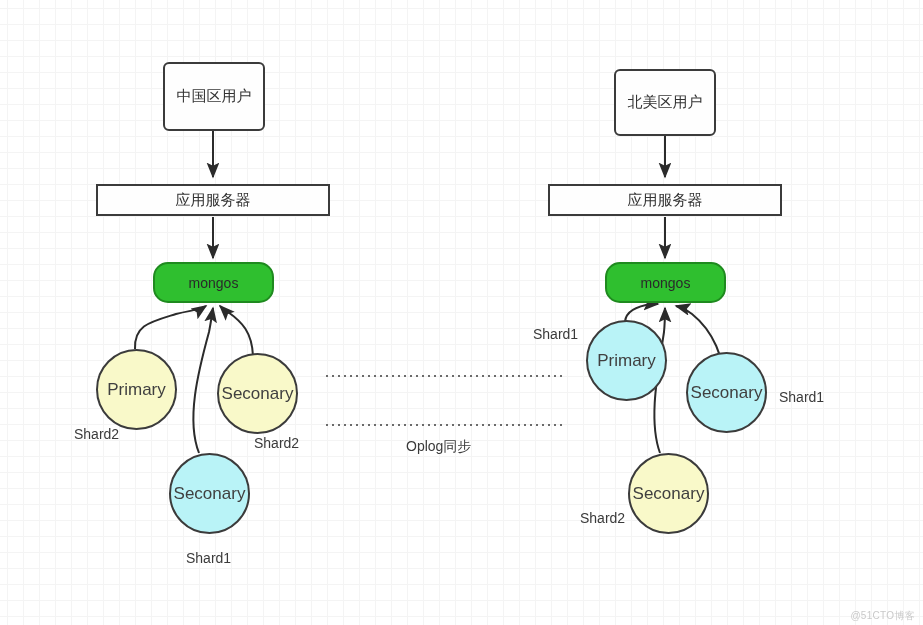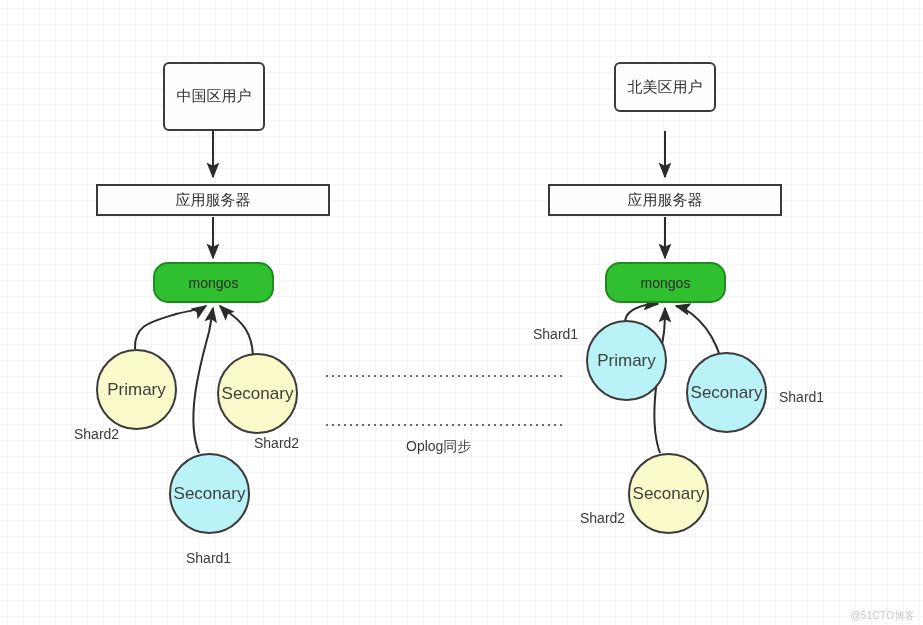--- a/index.html
+++ b/index.html
@@ -181,21 +181,21 @@
     <span>Seconary</span>
   </div>
   <div class="shard-label" style="left:186px; top:550px;">
     <span>Shard1</span>
   </div>
 
   <div class="oplog-label" style="left:406px; top:392px;margin-top:46px;">
     <span>Oplog同步</span>
   </div>
 
-  <div class="node box-user" style="left:614px; top:62px; width:102px; height:50px;">
+  <div class="node box-user" style="left:614px; top:69px; width:102px; height:67px;">
     <span>北美区用户</span>
   </div>
 
   <div class="node box-app" style="left:548px; top:184px; width:234px; height:32px;">
     <span>应用服务器</span>
   </div>
 
   <div class="node box-mongos" style="left:605px; top:262px; width:121px; height:41px;">
     <span>mongos</span>
   </div>

